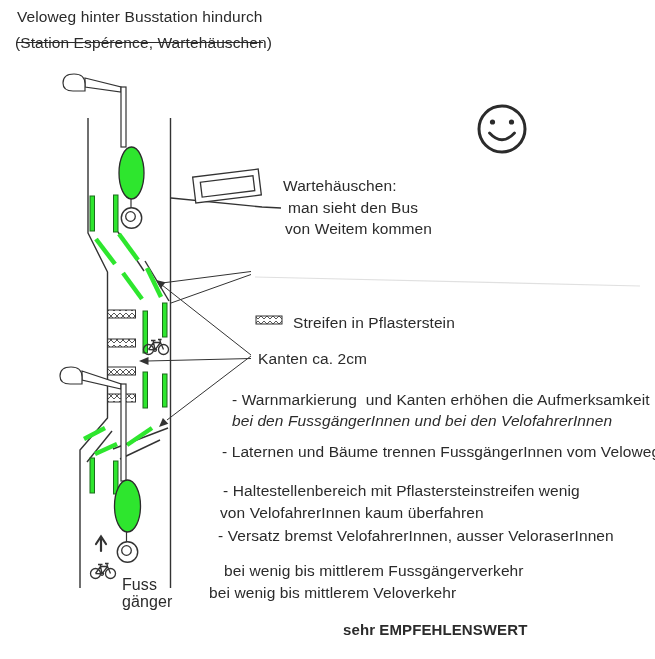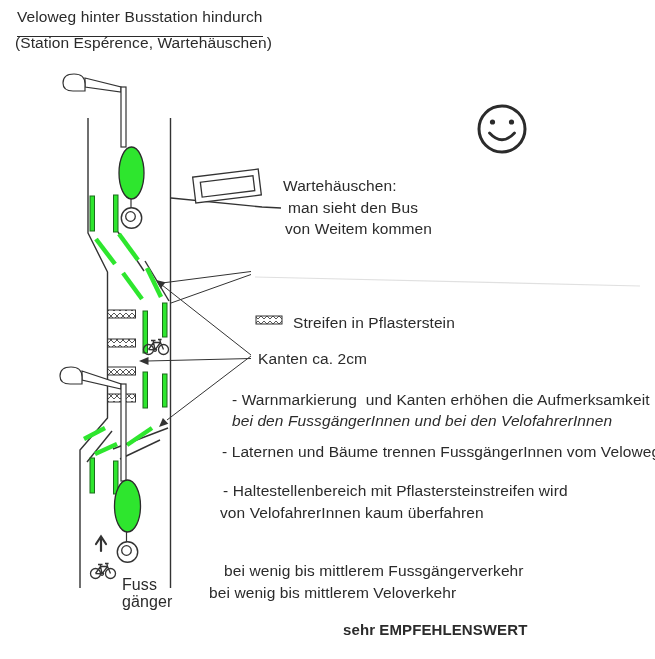--- a/index.html
+++ b/index.html
@@ -6,21 +6,21 @@
   #stage{
     position:relative;width:655px;height:659px;background:#ffffff;overflow:hidden;
     font-family:"Liberation Sans", sans-serif;color:#2b2b2b;
   }
   #drawing{position:absolute;left:0;top:0;z-index:1;}
   .txt{
     position:absolute;z-index:2;font-size:15.5px;line-height:1.15;
     white-space:pre;color:#2b2b2b;letter-spacing:0.1px;
   }
   .title{
-    font-size:15.5px;border-bottom:1px solid #2b2b2b;padding-bottom:10px;
+    font-size:15.5px;border-bottom:1px solid #2b2b2b;padding-bottom:16px;
   }
   .bold{font-weight:bold;font-size:15px;}
   .pathlabel{font-size:16px;}
 </style>
 </head>
 <body>
 
 <div id="stage">
 
   <svg id="drawing" width="655" height="659" viewBox="0 0 655 659" xmlns="http://www.w3.org/2000/svg">
@@ -151,22 +151,23 @@
   <div class="txt" style="left:283px;top:177px;">Wartehäuschen:</div>
   <div class="txt" style="left:288px;top:199px;">man sieht den Bus</div>
   <div class="txt" style="left:285px;top:220px;">von Weitem kommen</div>
 
   <div class="txt" style="left:293px;top:314px;">Streifen in Pflasterstein</div>
   <div class="txt" style="left:258px;top:350px;">Kanten ca. 2cm</div>
 
   <div class="txt" style="left:232px;top:391px;">- Warnmarkierung  und Kanten erhöhen die Aufmerksamkeit</div>
   <div class="txt" style="left:232px;top:412px;font-style:italic;">bei den FussgängerInnen und bei den VelofahrerInnen</div>
   <div class="txt" style="left:222px;top:443px;">- Laternen und Bäume trennen FussgängerInnen vom Veloweg</div>
-  <div class="txt" style="left:223px;top:482px;">- Haltestellenbereich mit Pflastersteinstreifen wird</div>
+  <div class="txt" style="left:223px;top:482px;">- Haltestellenbereich mit Pflastersteinstreifen wenig</div>
   <div class="txt" style="left:220px;top:504px;">von VelofahrerInnen kaum überfahren</div>
+  <div class="txt" style="left:218px;top:527px;">- Versatz bremst VelofahrerInnen, ausser VeloraserInnen</div>
 
   <div class="txt" style="left:224px;top:562px;">bei wenig bis mittlerem Fussgängerverkehr</div>
   <div class="txt" style="left:209px;top:584px;">bei wenig bis mittlerem Veloverkehr</div>
 
   <div class="txt bold" style="left:343px;top:621px;">sehr EMPFEHLENSWERT</div>
 
   <div class="txt pathlabel" style="left:122px;top:576px;">Fuss</div>
   <div class="txt pathlabel" style="left:122px;top:593px;">gänger</div>
 
 </div>

